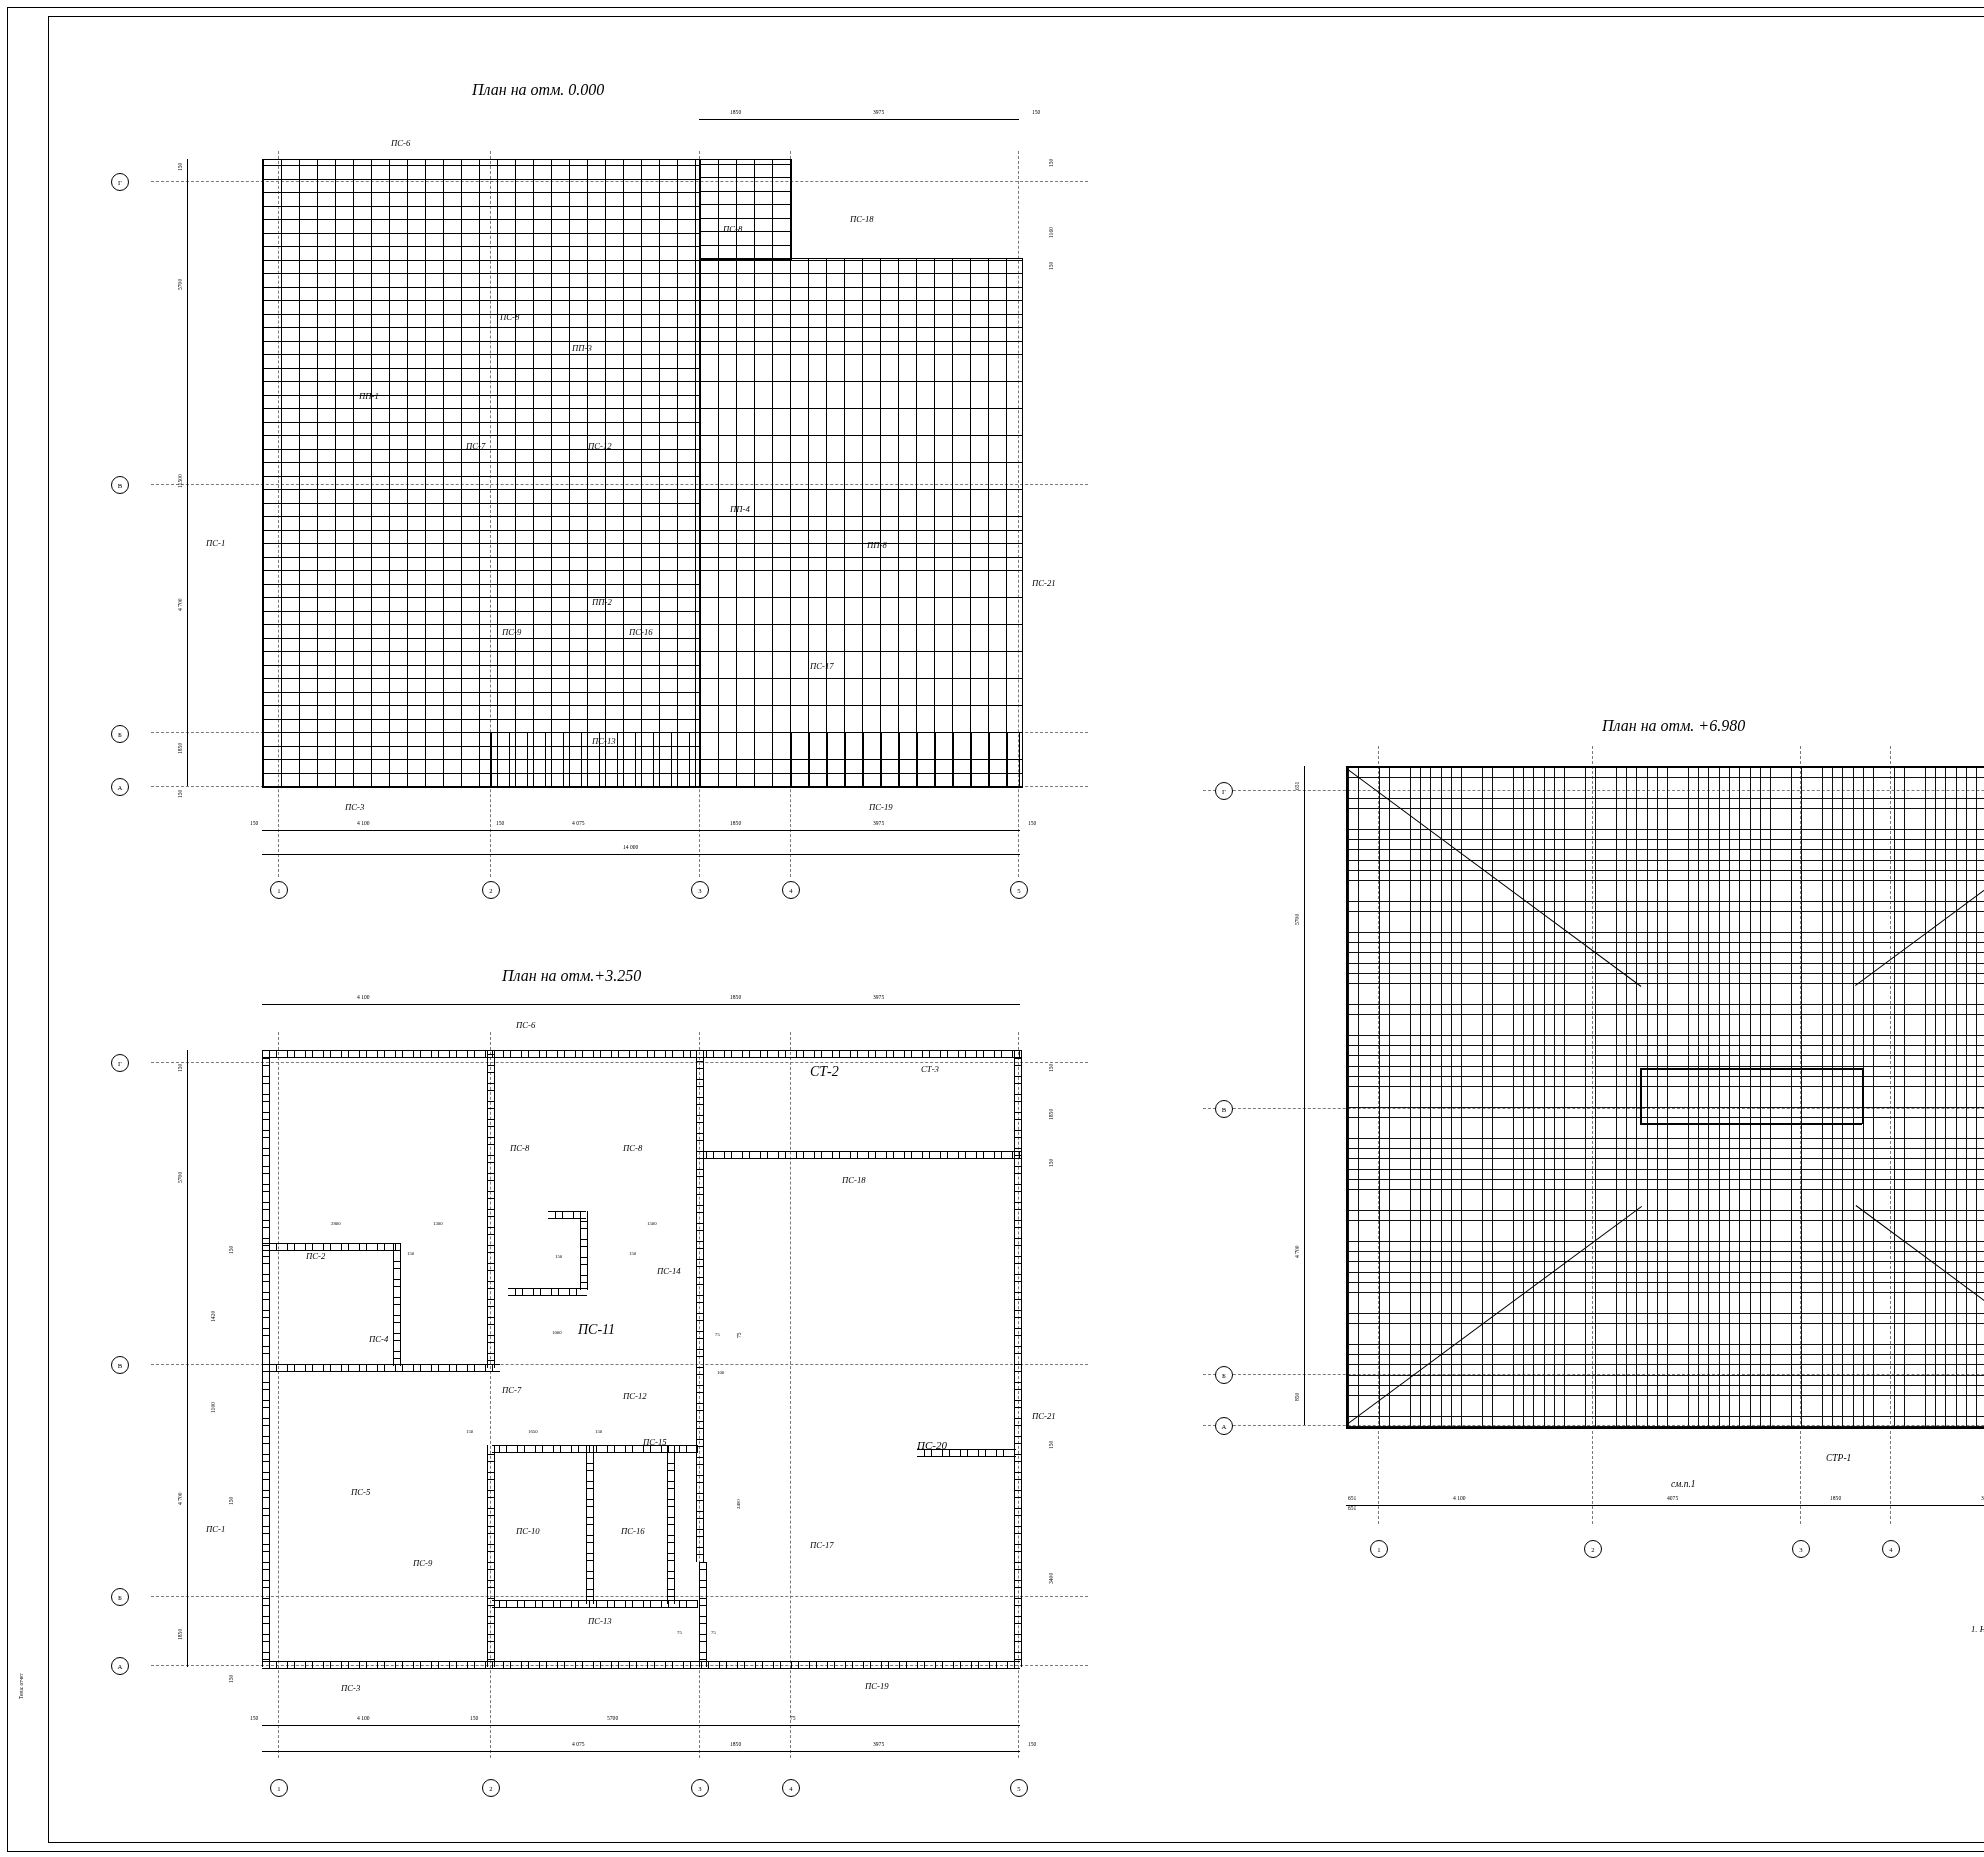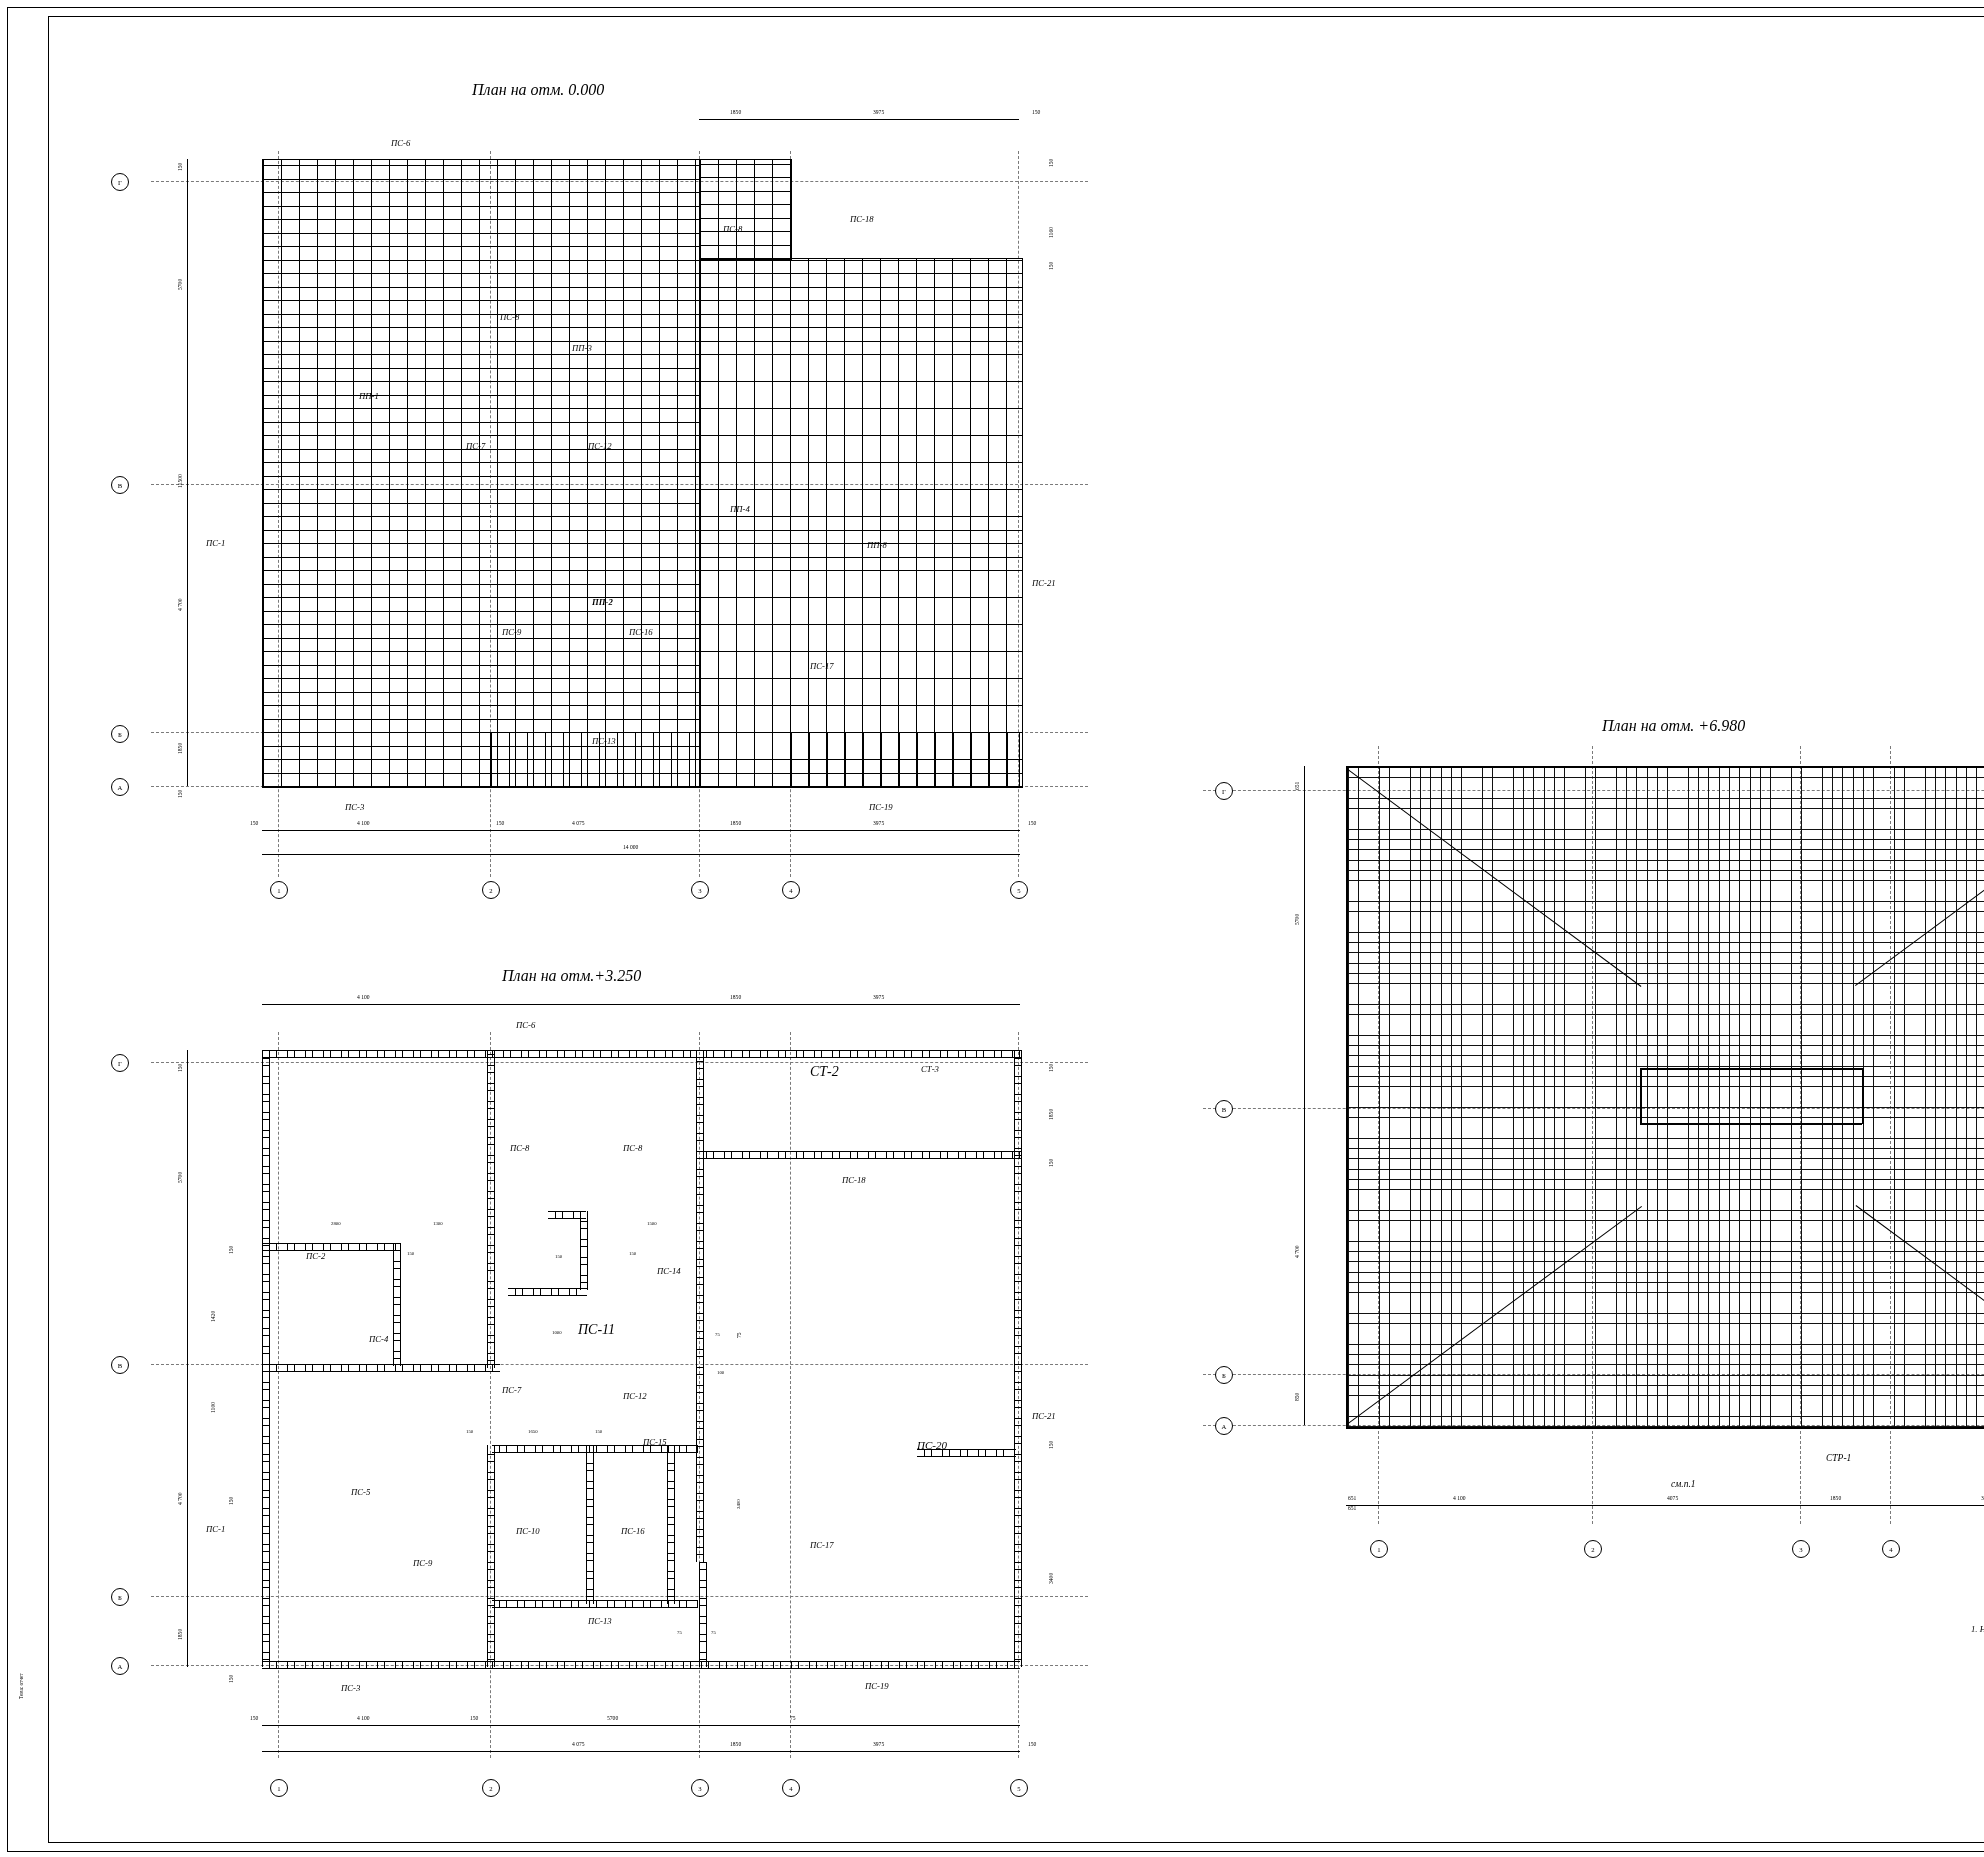--- a/index.html
+++ b/index.html
@@ -86,21 +86,21 @@
   <div class="t ital" style="left:850px;top:214px;font-size:8.7px;">ПС-18</div>
   <div class="t ital" style="left:500px;top:312px;font-size:8.7px;">ПС-8</div>
   <div class="t ital" style="left:572px;top:343px;font-size:8.7px;">ПП-3</div>
   <div class="t ital" style="left:359px;top:391px;font-size:8.7px;text-align:center;">ПП-1</div>
   <div class="t ital" style="left:466px;top:441px;font-size:8.7px;">ПС-7</div>
   <div class="t ital" style="left:588px;top:441px;font-size:8.7px;">ПС-12</div>
   <div class="t ital" style="left:730px;top:504px;font-size:8.7px;">ПП-4</div>
   <div class="t ital" style="left:867px;top:540px;font-size:8.7px;">ПП-8</div>
   <div class="t ital" style="left:206px;top:538px;font-size:8.7px;">ПС-1</div>
   <div class="t ital" style="left:1032px;top:578px;font-size:8.7px;">ПС-21</div>
-  <div class="t ital" style="left:592px;top:597px;font-size:8.7px;font-weight:bold;">ПП-2</div>
+  <div class="t ital" style="left:592px;top:597px;font-size:8.7px;">ПП-2</div>
   <div class="t ital" style="left:502px;top:627px;font-size:8.7px;">ПС-9</div>
   <div class="t ital" style="left:629px;top:627px;font-size:8.7px;">ПС-16</div>
   <div class="t ital" style="left:810px;top:661px;font-size:8.7px;">ПС-17</div>
   <div class="t ital" style="left:592px;top:736px;font-size:8.7px;">ПС-13</div>
   <div class="t ital" style="left:345px;top:802px;font-size:8.7px;">ПС-3</div>
   <div class="t ital" style="left:869px;top:802px;font-size:8.7px;">ПС-19</div>
 
   <div class="circ" style="left:111px;top:173px;width:16px;height:16px;">Г</div>
   <div class="circ" style="left:111px;top:476px;width:16px;height:16px;">В</div>
   <div class="circ" style="left:111px;top:725px;width:16px;height:16px;">Б</div>

